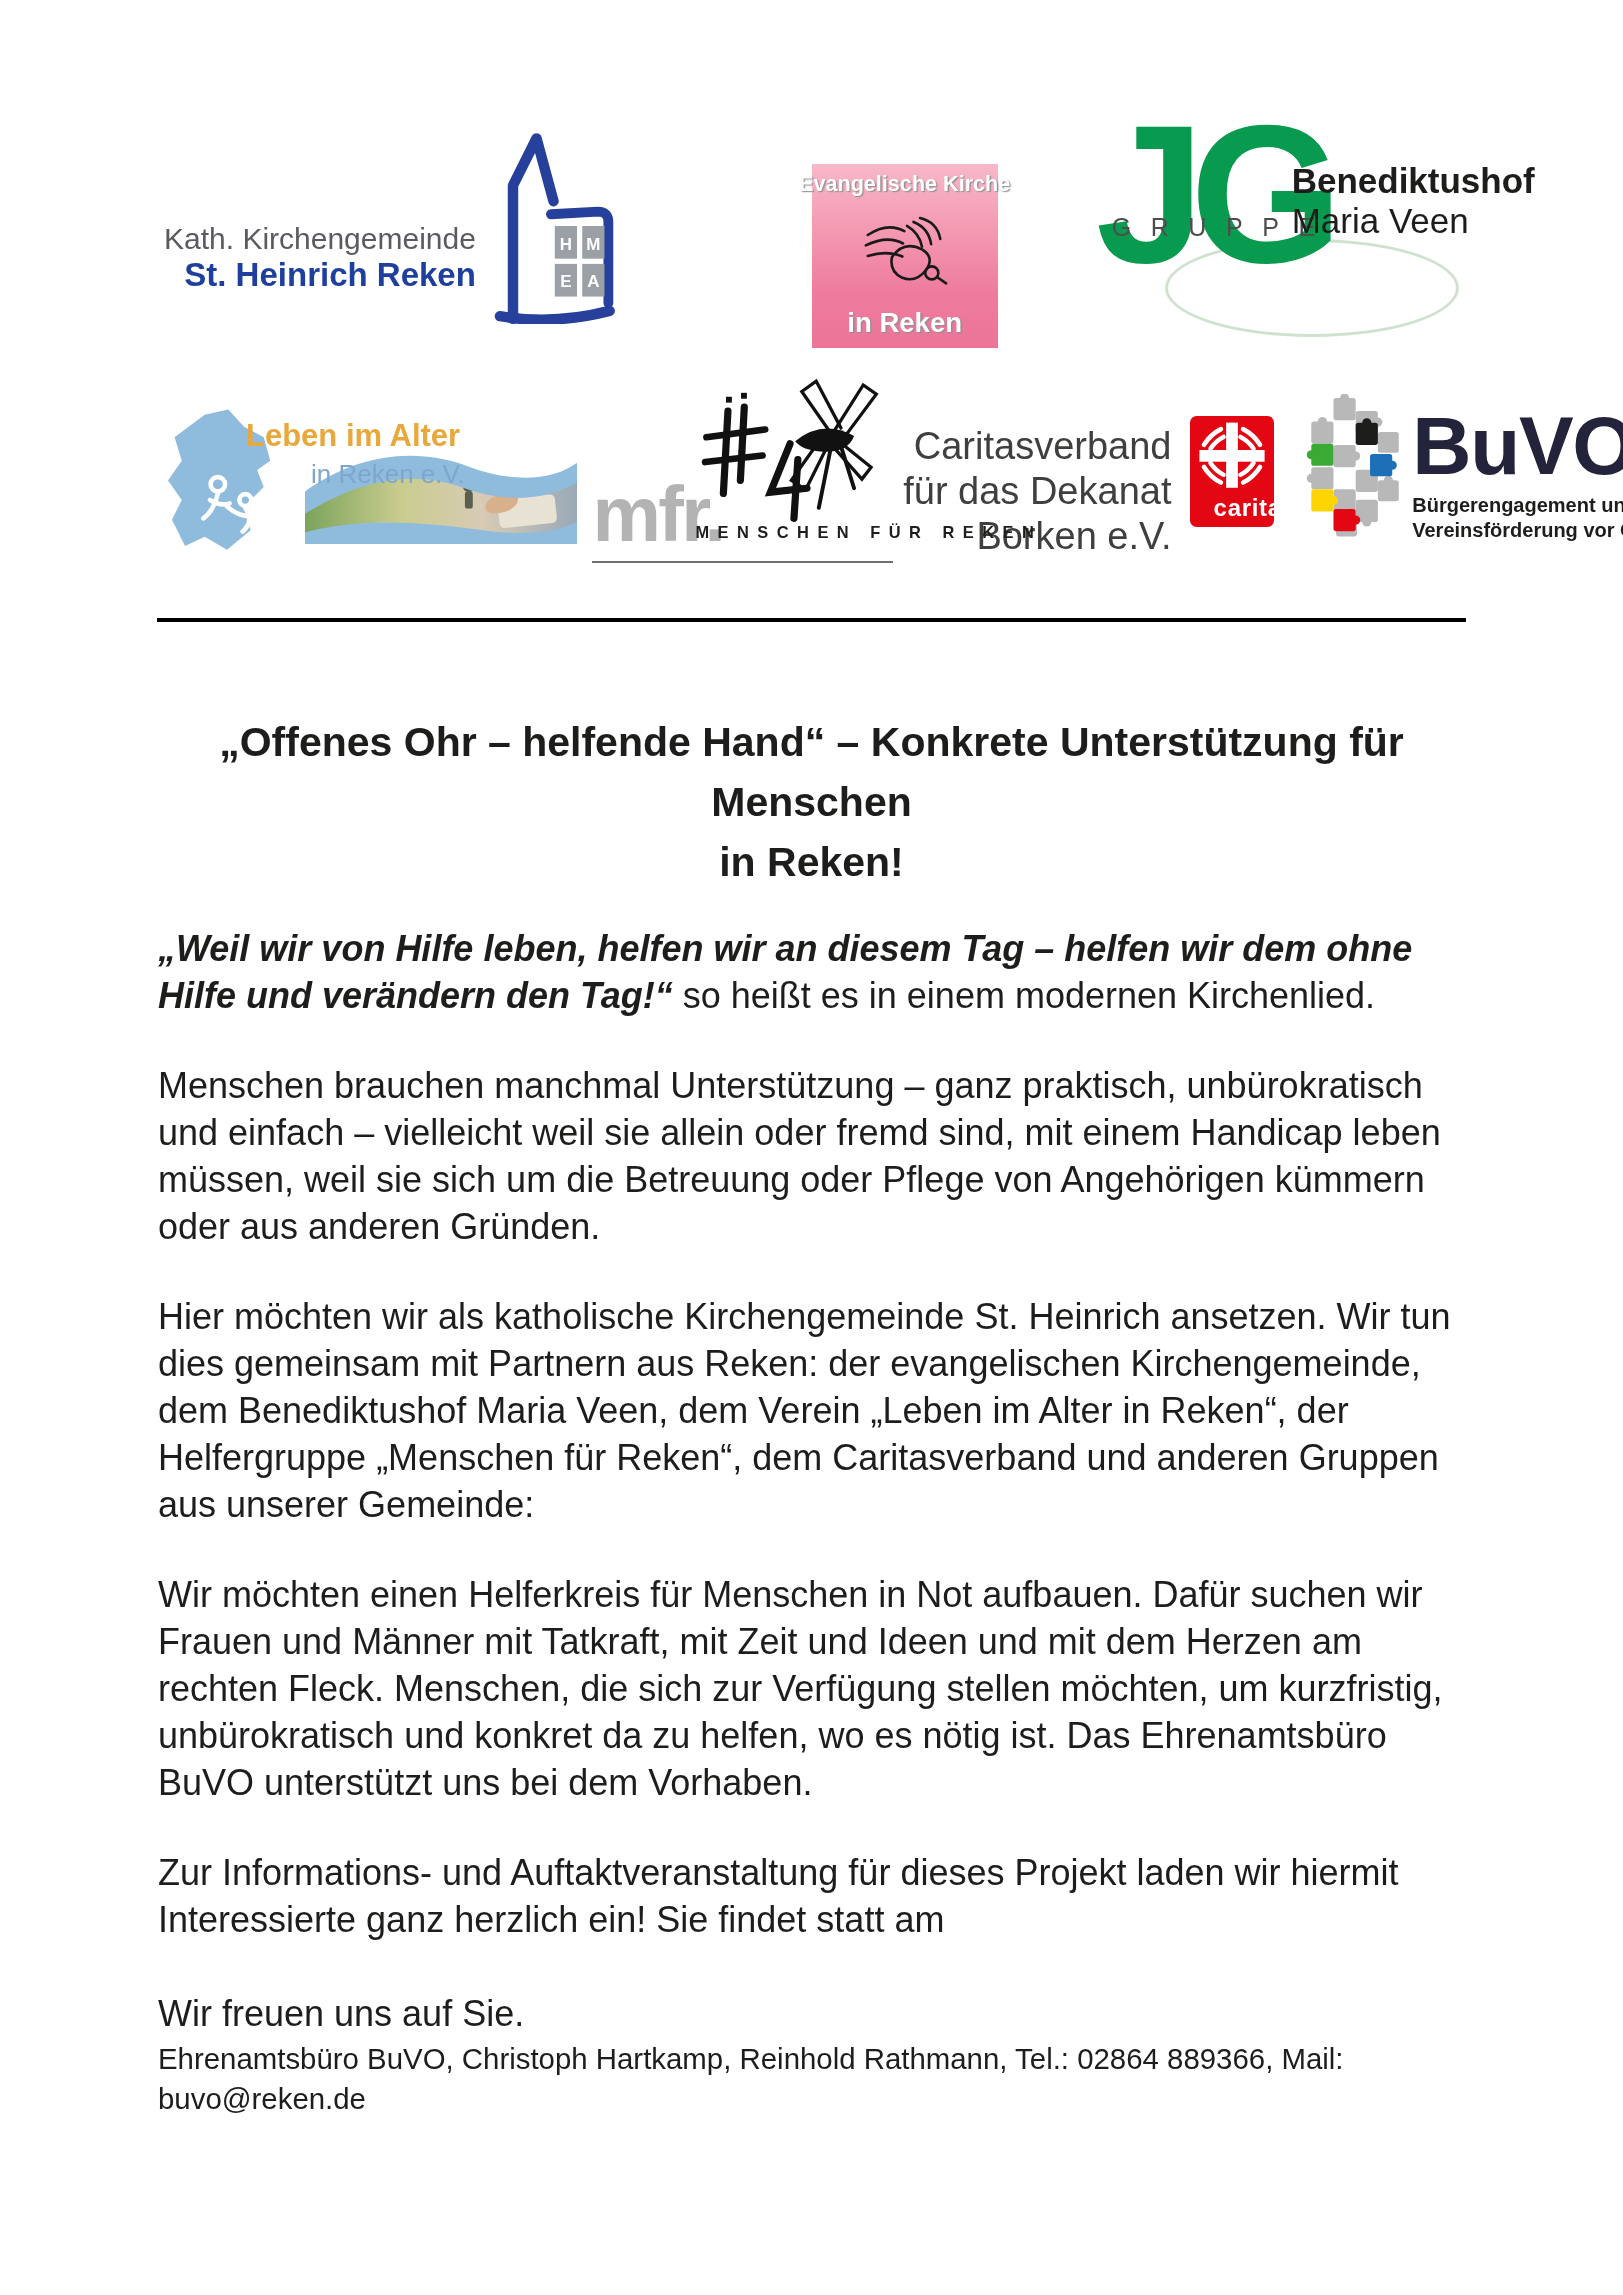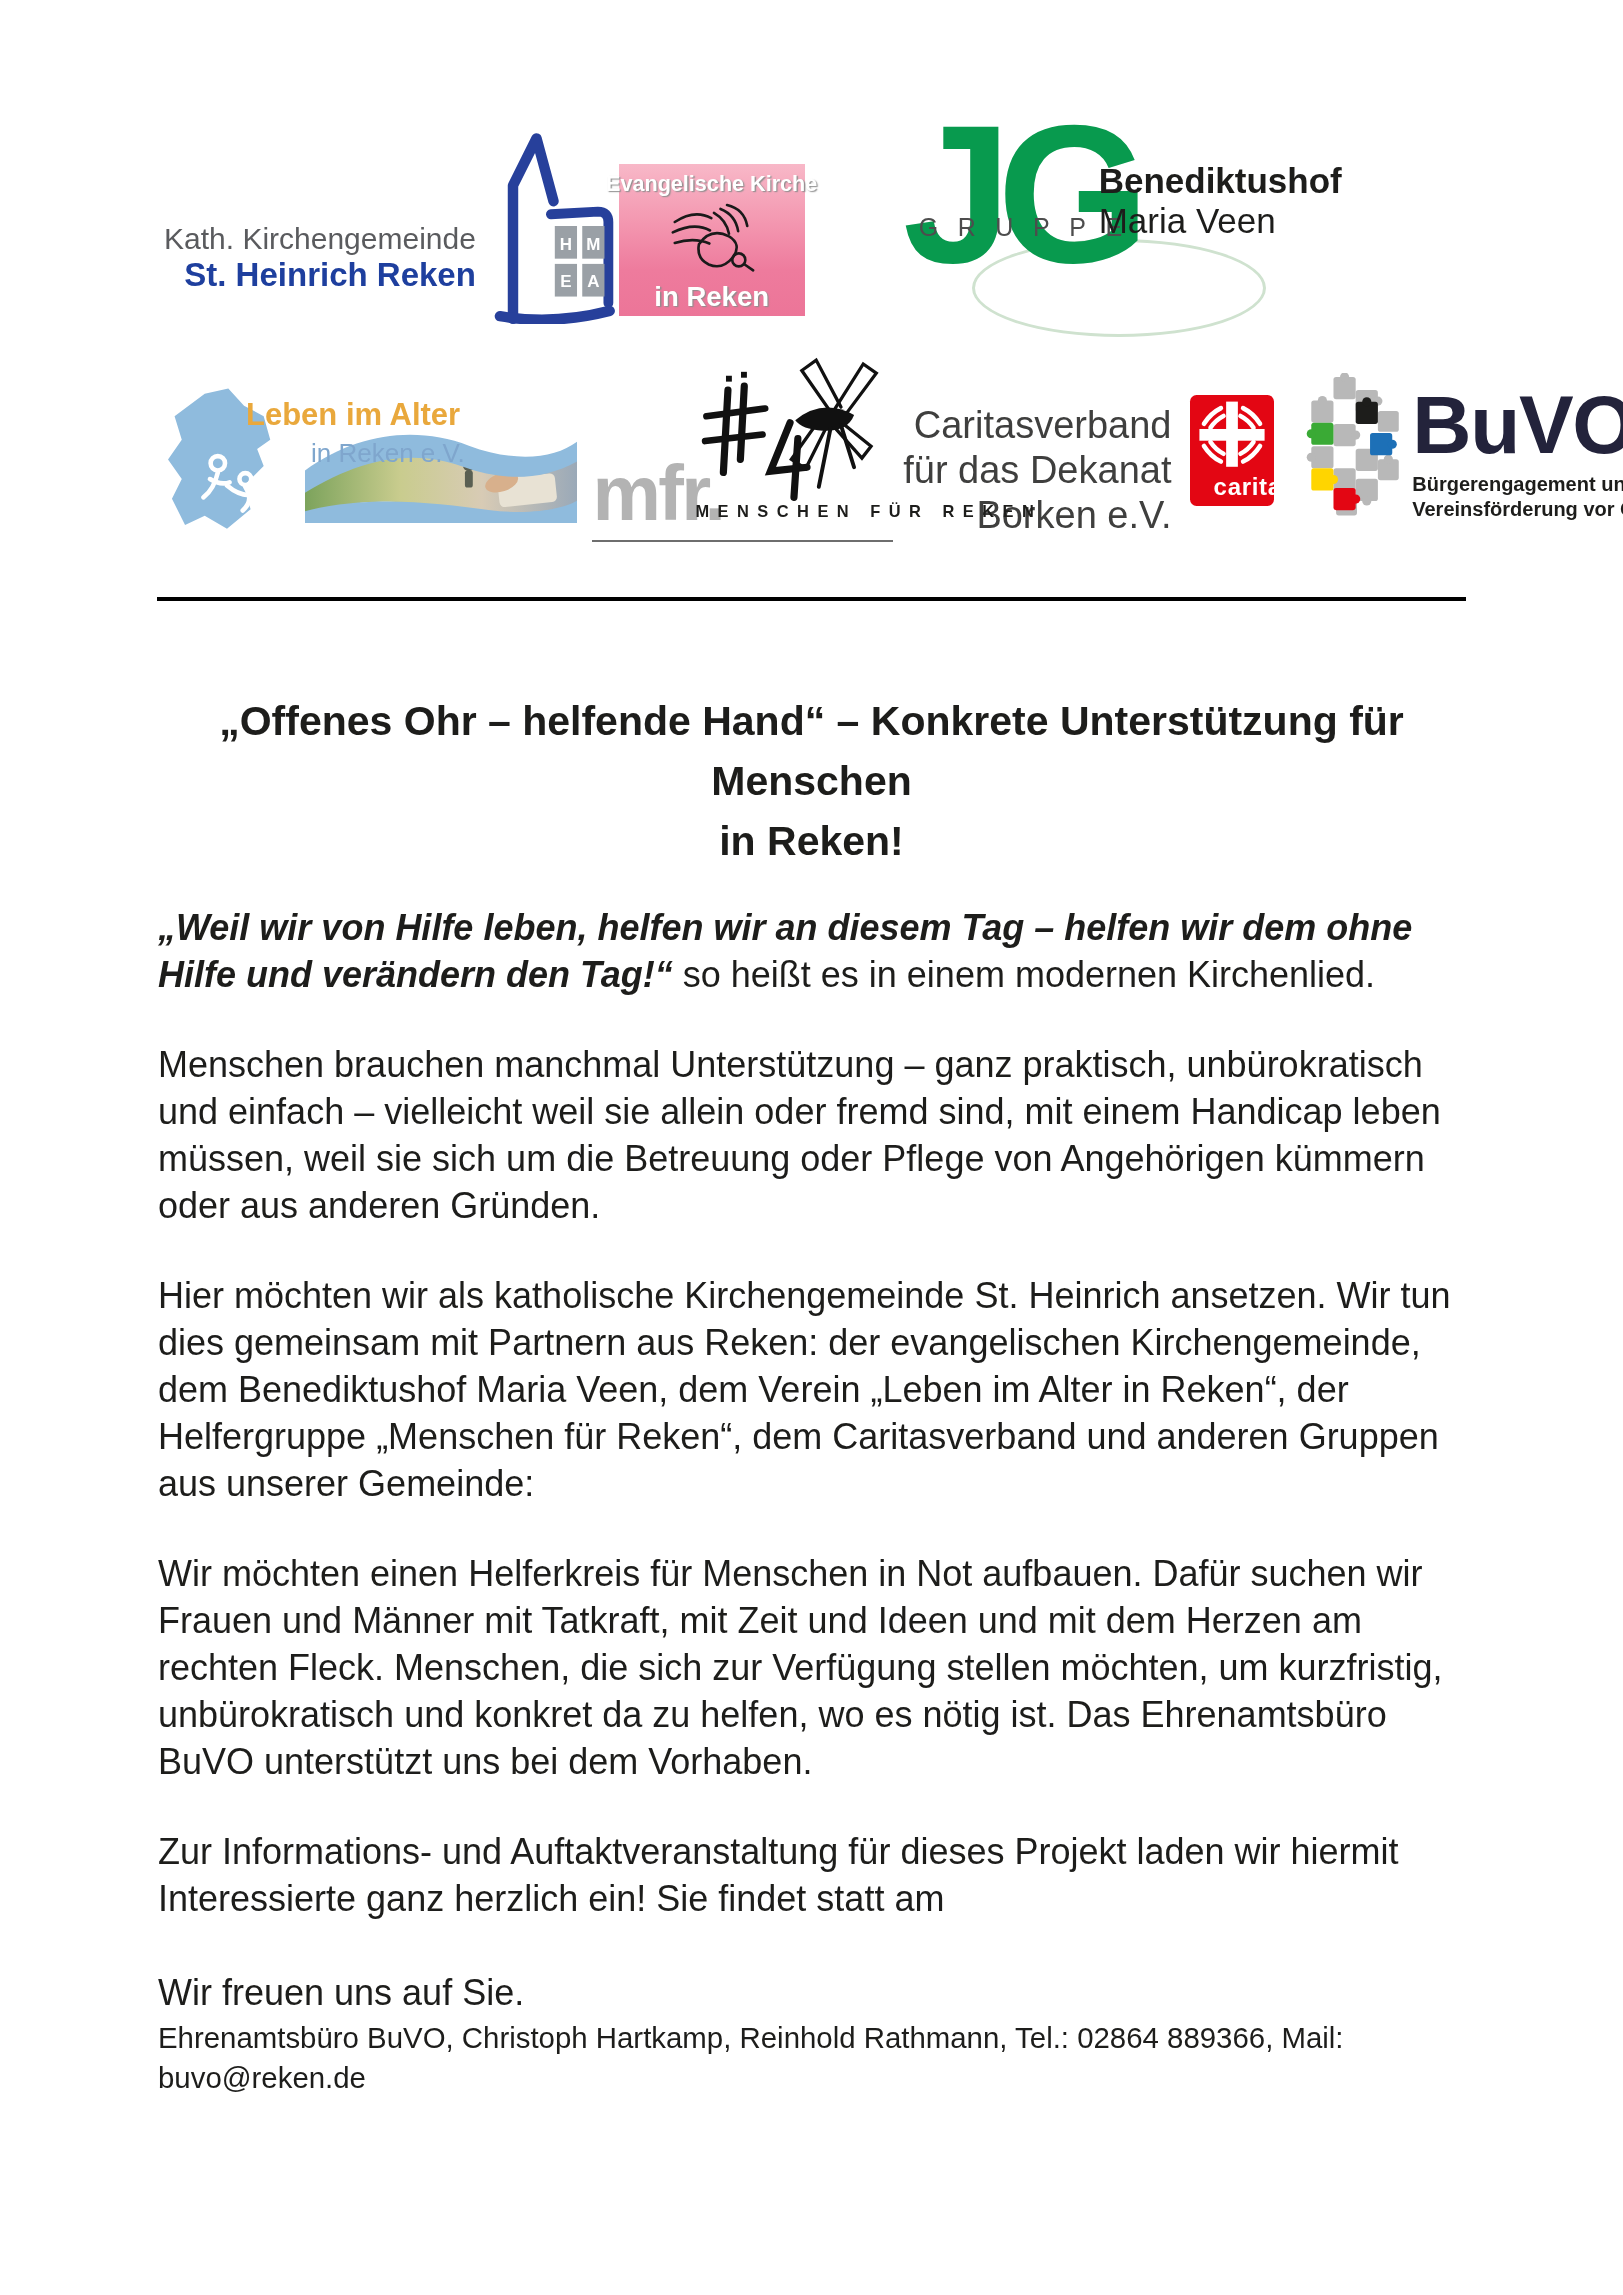--- a/index.html
+++ b/index.html
@@ -19,22 +19,22 @@
 
   
   .kath{display:flex;align-items:center;}
   .kath-text{margin-top:62px;text-align:right;line-height:1.18;}
   .kath-line1{font-size:30px;color:#5a5b5e;}
   .kath-line2{font-size:33px;font-weight:bold;color:#1e3f9e;}
   .kath-icon{margin-left:11.8px;}
 
   
   .evk{
-    margin-top:36px;
-    width:186px;height:152px;
+    margin-left:193px;margin-top:36px;
+    width:186px;height:184px;
     background:linear-gradient(180deg,#f8b8c8 0%,#f49ab2 35%,#ee7b9d 70%,#ec7598 100%);
     display:flex;flex-direction:column;align-items:center;justify-content:space-between;
     padding:6.5px 3.9px 9.2px 3.9px;box-sizing:border-box;
   }
   .evk-top{font-size:21.6px;font-weight:bold;color:#ffffff;text-shadow:1.3px 1.3px 1.3px #8d8d8d;white-space:nowrap;}
   .evk-bottom{font-size:27.5px;font-weight:bold;color:#ffffff;text-shadow:1.3px 1.3px 1.3px #8d8d8d;}
 
   
   .jg{margin-left:98px;margin-top:13px;position:relative;width:409px;height:186px;}
   .jg-ellipse{

